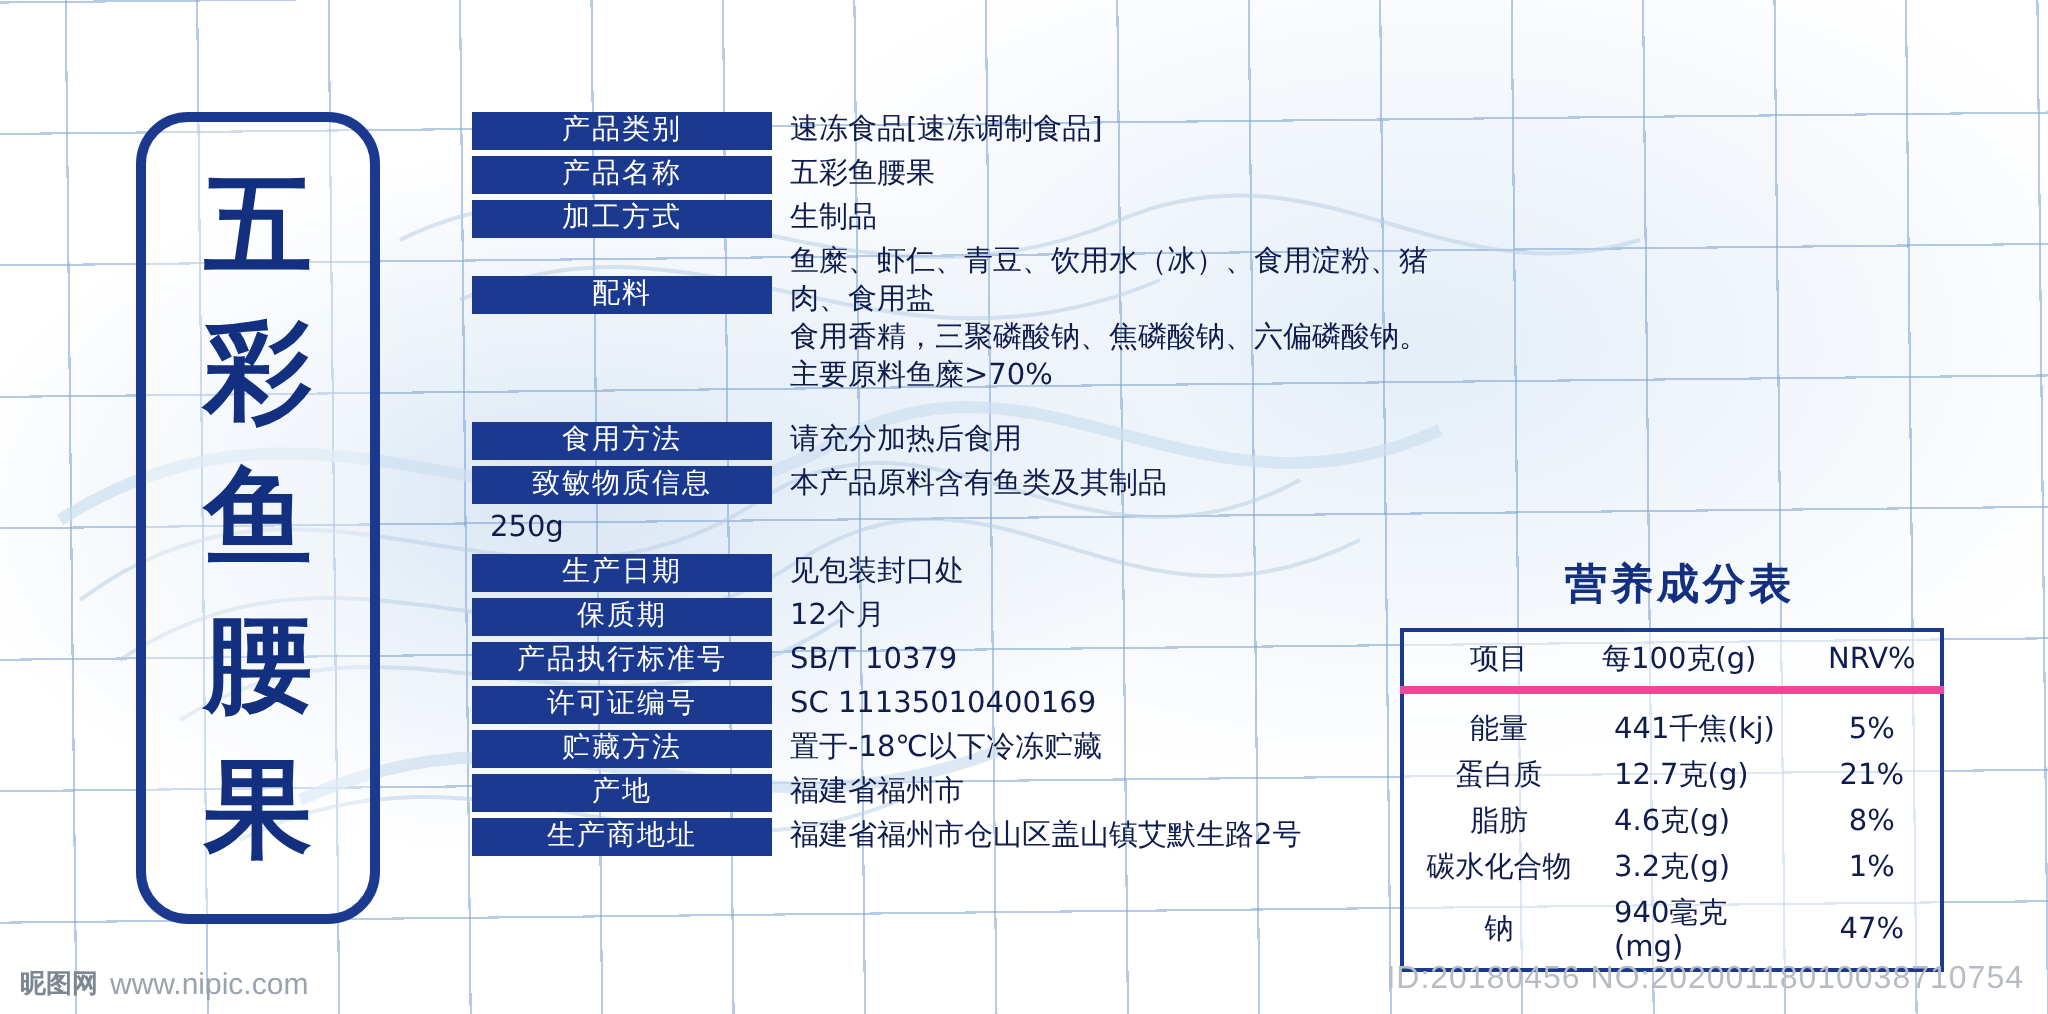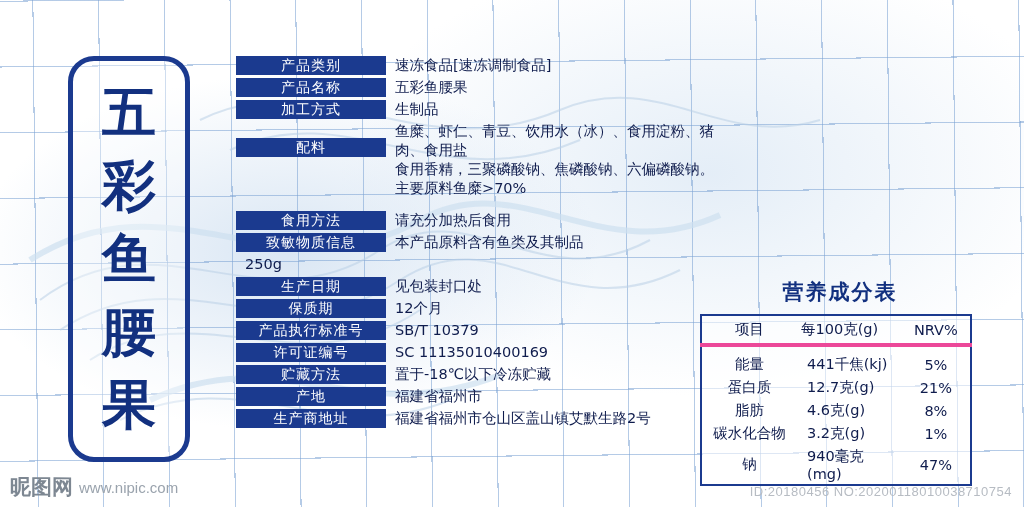--- a/index.html
+++ b/index.html
@@ -76,25 +76,25 @@
   #nutrition td.c2{width:104px;text-align:left;padding-left:10px;}
   #nutrition td.c3{width:64px;text-align:center;}
   #nutrition tr.spacer td{height:6px;padding:0;}
 
   
   #wm-left{
     position:absolute;left:10px;bottom:6px;display:flex;align-items:center;
     color:#9aa3ad;font-size:15px;font-family:"Liberation Sans",sans-serif;
   }
   #wm-left .logo{
-    font-size:21px;font-weight:bold;color:#7d8792;margin-right:6px;
+    font-size:13px;font-weight:bold;color:#7d8792;margin-right:6px;
     font-family:"DejaVu Sans",sans-serif;
   }
   #wm-right{
-    position:absolute;right:12px;bottom:8px;color:#b7bcc3;font-size:13px;
+    position:absolute;right:12px;bottom:8px;color:#b7bcc3;font-size:16px;
     font-family:"Liberation Sans",sans-serif;letter-spacing:.5px;
   }
 </style>
 </head>
 <body>
 
 <div id="bg"></div>
 <svg id="swirl" viewBox="0 0 1024 507" preserveAspectRatio="none">
   <g fill="none" stroke="#b9cfe6" stroke-opacity="0.55" stroke-width="2">
     <path d="M40,300 C160,210 260,330 380,250 C470,190 540,300 650,240"></path>

